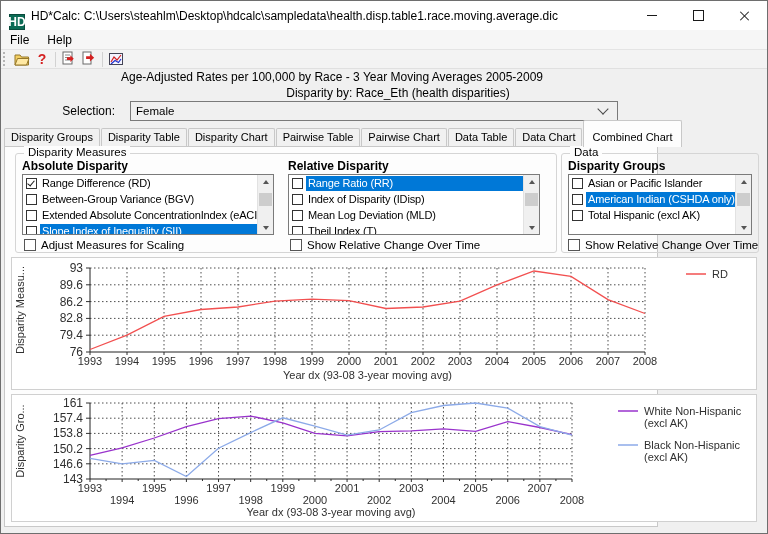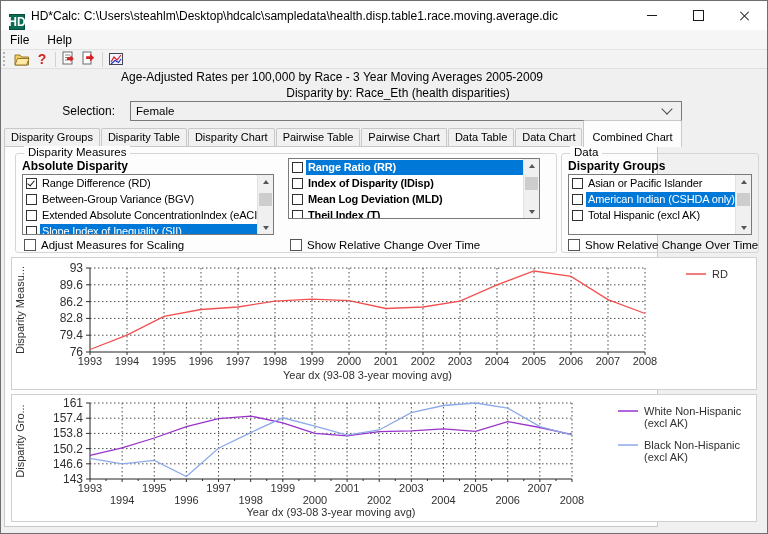--- a/index.html
+++ b/index.html
@@ -25,21 +25,21 @@
   .toolbar{position:absolute;left:1px;top:49px;right:1px;height:20px;background:#f3f3f3;
            border-top:1px solid #e4e4e4;border-bottom:1px solid #e0e0e0;display:flex;align-items:center;box-sizing:border-box;}
   .grip{width:3px;height:14px;margin:0 4px 0 2px;border-left:2px dotted #b5b5b5;}
   .tbtn{width:20px;height:18px;display:flex;align-items:center;justify-content:center;flex:none;}
   .tsep{width:1px;height:15px;background:#d2d2d2;margin:0 3px;}
   
   .hdr{position:absolute;left:0;top:70px;width:664px;text-align:center;font-size:12px;}
   .hdr2{position:absolute;left:14px;top:86px;width:768px;text-align:center;font-size:12px;}
   .selrow{position:absolute;left:0;top:101px;width:768px;height:20px;}
   .sellabel{position:absolute;left:40px;top:3px;width:75px;text-align:right;font-size:12px;}
-  .combo{position:absolute;left:130px;top:0;width:552px;height:20px;background:#f0f0f0;
+  .combo{position:absolute;left:130px;top:0;width:488px;height:20px;background:#f0f0f0;
          border:1px solid #7a7a7a;box-sizing:border-box;display:flex;align-items:center;}
   .combo-text{flex:1;font-size:11.5px;padding-left:5px;}
   .chev{width:7px;height:7px;border-right:1.5px solid #4a4a4a;border-bottom:1.5px solid #4a4a4a;
         transform:rotate(45deg);margin-right:10px;margin-top:-4px;}
   
   .tabbar{position:absolute;left:4px;top:126px;height:20px;display:flex;align-items:flex-end;z-index:3;}
   .tab{border:1px solid #c8c8c8;border-bottom:none;background:#f1f1f1;padding:2px 6px 3px;
        font-size:11px;border-radius:2px 2px 0 0;margin-right:1px;white-space:nowrap;}
   .tab.active{background:#fdfdfd;padding:10px 8px 4px;margin-bottom:-1px;z-index:4;}
   .tabpage{position:absolute;left:4px;top:146px;width:654px;height:381px;background:#fdfdfd;
@@ -182,21 +182,21 @@
           <div class="sb-thumb"></div>
           <div class="sb-btn down"></div>
         </div>
       </div>
       <label class="chkrow" style="left:8px;top:85px;">
         <span class="bigcb"></span>
         <span>Adjust Measures for Scaling</span>
       </label>
 
       <span class="sec-title" style="left:272px;top:5px;">Relative Disparity</span>
-      <div class="listbox" style="left:272px;top:4px;width:252px;height:61px;font-weight:bold;">
+      <div class="listbox" style="left:272px;top:20px;width:252px;height:61px;">
         <div class="list-items">
             <div class="lrow">
               <span class="cb"></span>
               <span class="lbl sel">Range Ratio (RR)</span>
             </div>
             <div class="lrow">
               <span class="cb"></span>
               <span class="lbl">Index of Disparity (IDisp)</span>
             </div>
             <div class="lrow">

